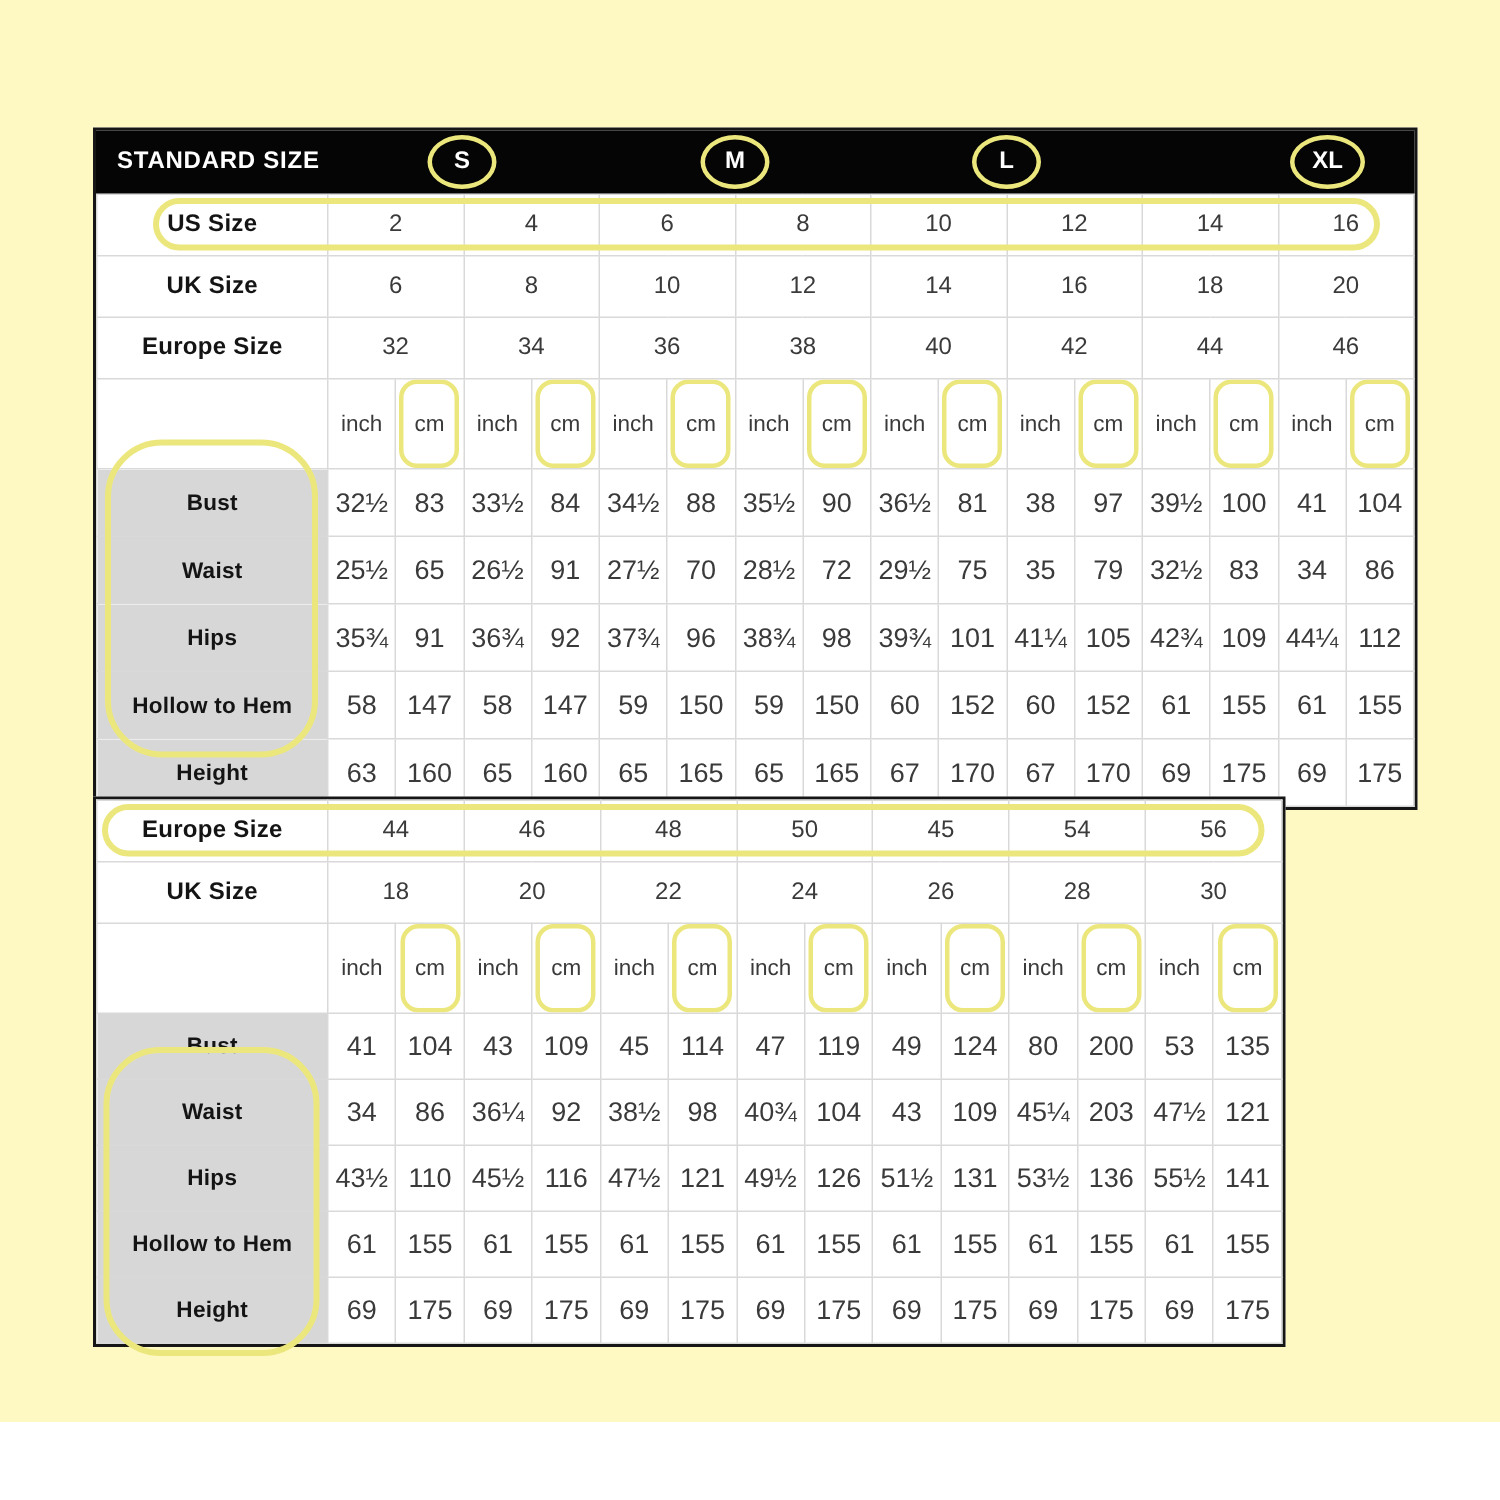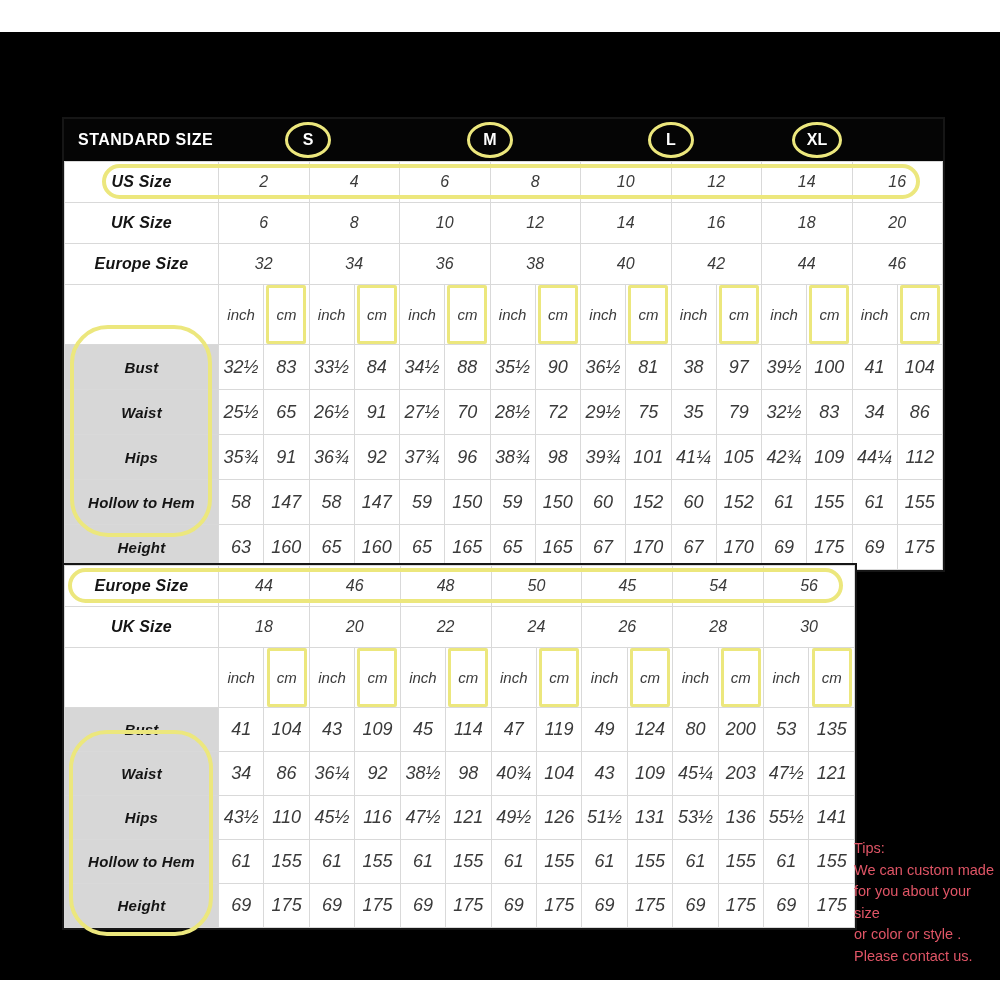--- a/index.html
+++ b/index.html
@@ -5,47 +5,47 @@
   :root{
     --yl:#ece77d;
     --grid:#d9d9d9;
     --ink:#3a3a3a;
     --lblink:#141414;
     --graybg:#d7d7d7;
     --red:#e05566;
   }
   html,body{margin:0;padding:0;}
   body{font-family:"Liberation Sans", sans-serif;}
-  .canvas{position:relative;width:1000px;height:948px;background:#000000;overflow:hidden;margin-top:32px;}
+  .canvas{position:relative;width:1000px;height:948px;background:#fef9c3;overflow:hidden;}
 
   
   .tbl-wrap{position:absolute;border:2px solid #161616;background:#fff;}
   #standard-wrap{left:62px;top:85px;width:879px;}
   #plus-wrap{left:62px;top:531px;width:791px;}
 
   
   .hdr-bar{position:relative;height:42px;background:#050505;}
   .hdr-title{position:absolute;left:14px;top:50%;transform:translateY(-50%);
     color:#fff;font-weight:bold;font-size:16px;letter-spacing:.5px;}
   .grp{position:absolute;top:3px;width:46px;height:36px;border:3px solid var(--yl);
     border-radius:50%;display:flex;align-items:center;justify-content:center;
     color:#fff;font-weight:bold;font-size:16px;box-sizing:border-box;}
 
   
-  table{border-collapse:collapse;table-layout:fixed;width:100%;font-style:italic;}
+  table{border-collapse:collapse;table-layout:fixed;width:100%;}
   td{border:1px solid var(--grid);text-align:center;color:var(--ink);
      padding:0;overflow:hidden;white-space:nowrap;}
   tr.size-row td{height:40px;font-size:16px;}
   tr.unit-row td{height:40px;font-size:15px;}
   tr.measure-row td{height:44px;font-size:18px;}
   #plus-wrap tr.measure-row td{height:43px;}
   td.lbl{font-weight:bold;color:var(--lblink);font-size:16px;letter-spacing:.2px;}
   tr.measure-row td.lbl{background:var(--graybg);font-size:15px;}
   tr.unit-row td:nth-child(2n+3) .cellv{
-    border:3px solid var(--yl);border-radius:2px;padding:18px 5px;
+    border:3px solid var(--yl);border-radius:12px;padding:18px 5px;
     display:inline-block;min-width:24px;}
 
   
   .oval{position:absolute;border:4px solid var(--yl);pointer-events:none;z-index:5;
     box-sizing:border-box;background:transparent;}
   #standard-wrap .oval-row{left:38px;top:45px;width:818px;height:35px;border-radius:20px;}
   #standard-wrap .oval-labels{left:6px;top:206px;width:142px;height:212px;border-radius:38px;}
   #plus-wrap .oval-row{left:4px;top:3px;width:775px;height:35px;border-radius:20px;}
   #plus-wrap .oval-labels{left:5px;top:165px;width:144px;height:206px;border-radius:38px;}
 
@@ -63,21 +63,21 @@
       <span class="hdr-title">STANDARD SIZE</span>
       <span class="grp" style="left:221px">
           <span>S</span>
         </span>
       <span class="grp" style="left:403px">
           <span>M</span>
         </span>
       <span class="grp" style="left:584px">
           <span>L</span>
         </span>
-      <span class="grp" style="left:728px;width:50px">
+      <span class="grp" style="left:796px;width:50px">
           <span>XL</span>
         </span>
     </div>
     <table>
       <colgroup>
         <col style="width:154px">
         <col>
           <col>
           <col>
           <col>
@@ -389,21 +389,14 @@
             <td><span class="cellv">175</span></td>
             <td><span class="cellv">69</span></td>
             <td><span class="cellv">175</span></td>
           </tr>
     </tbody>
       </table>
     <div class="oval oval-row"></div>
     <div class="oval oval-labels"></div>
   </div>
 
-  <div class="tips">
-    <div>Tips:</div>
-    <div>We can custom made</div>
-    <div>for you about your size</div>
-    <div>or color or style .</div>
-    <div>Please contact us.</div>
-  </div>
 
 </div>
 
 </body></html>

